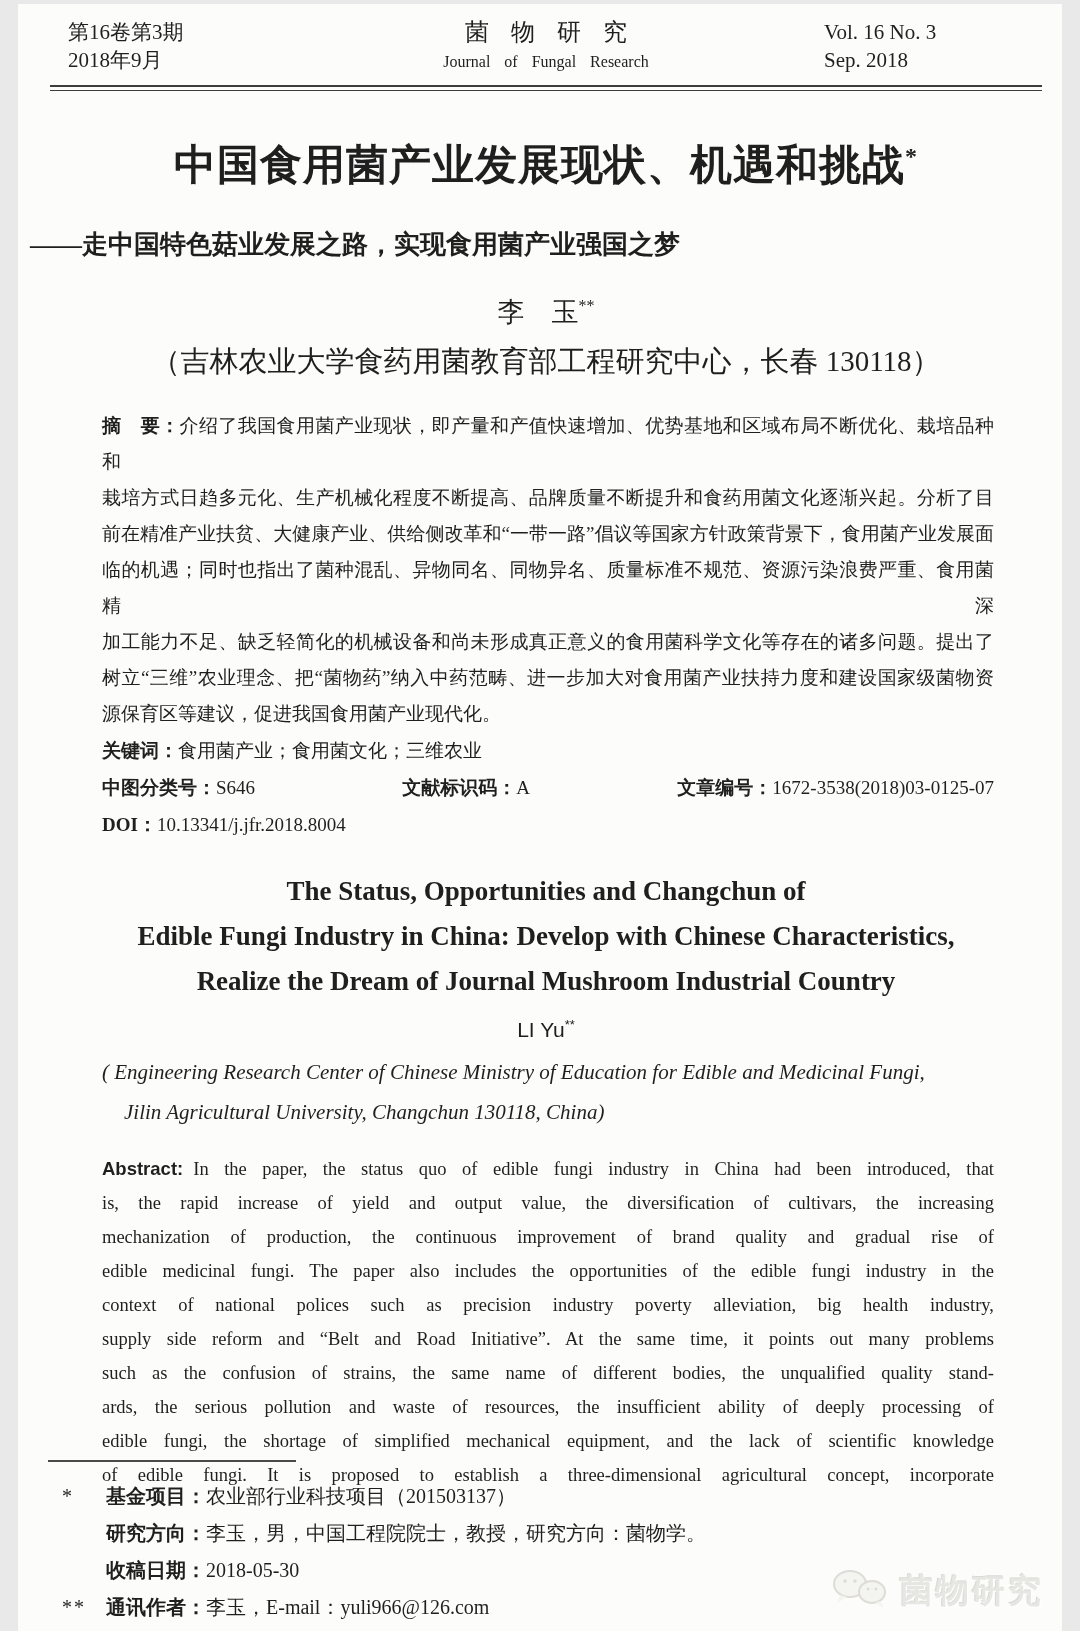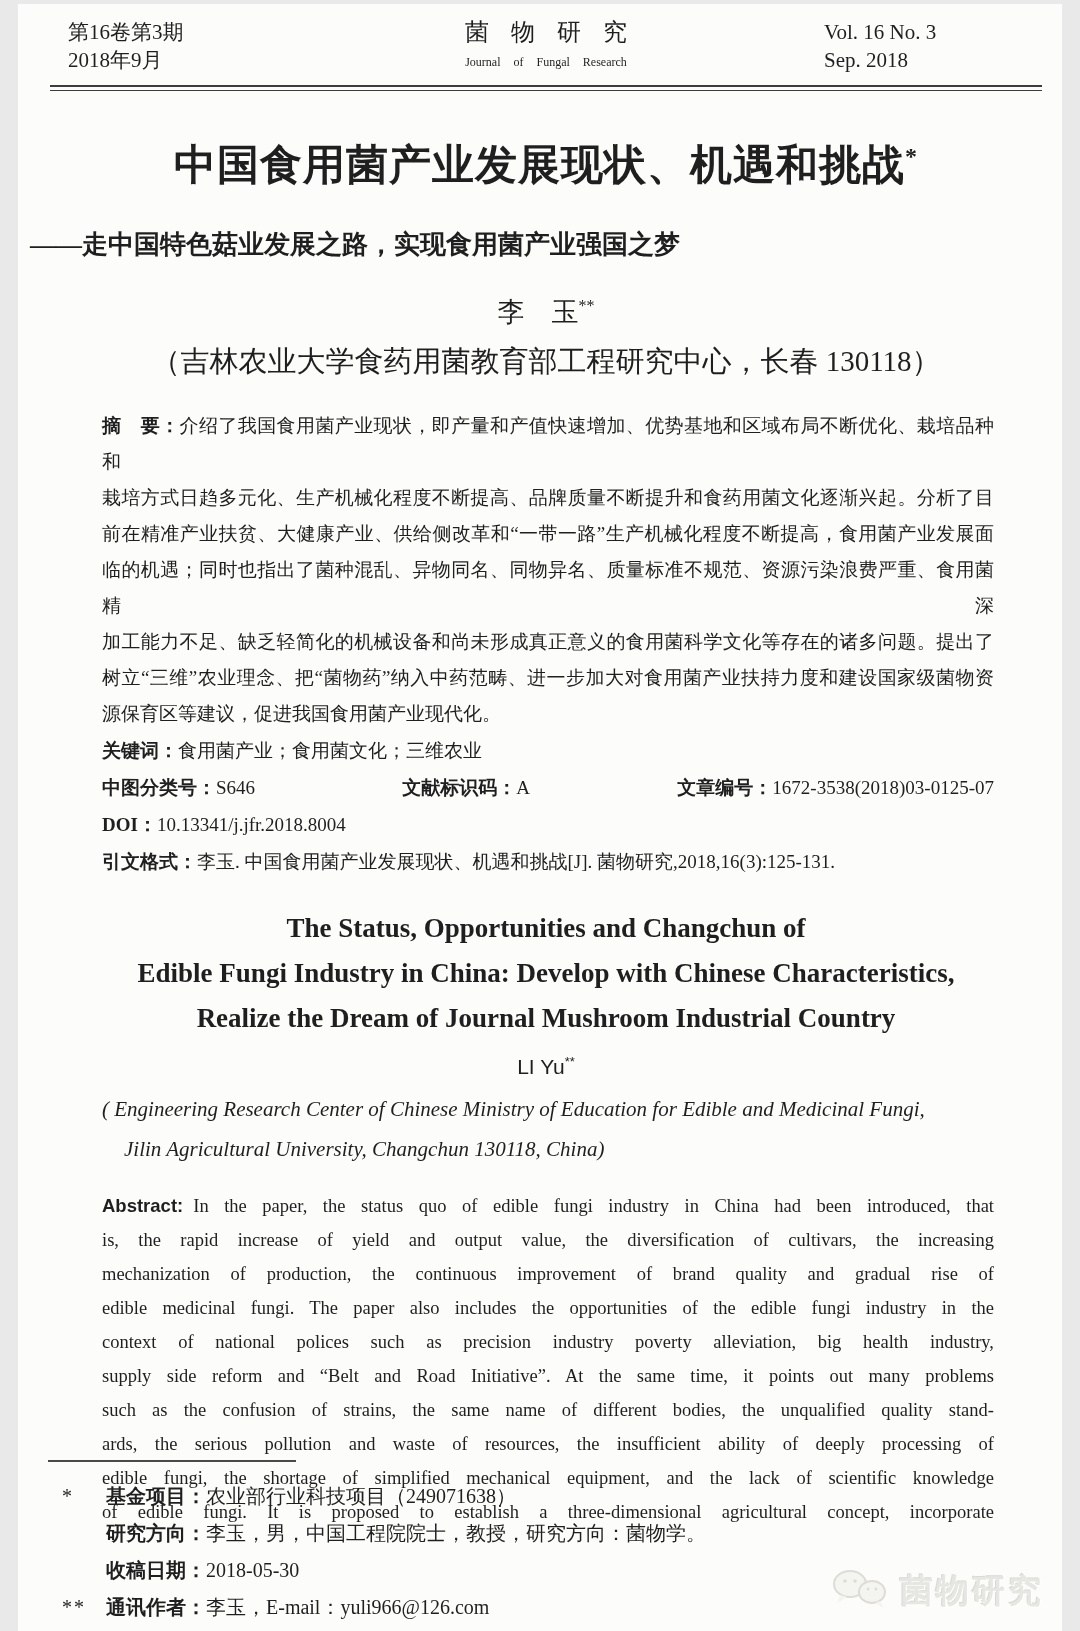--- a/index.html
+++ b/index.html
@@ -15,21 +15,21 @@
   }
   
   .jheader{
     display:flex;justify-content:space-between;align-items:flex-start;
     padding:14px 38px 0 38px;
     font-size:21px;line-height:28px;
   }
   .jheader .left{ text-align:left;min-width:200px;}
   .jheader .center{ text-align:center;flex:1;}
   .jheader .center .cn{ font-size:24px;letter-spacing:22px;padding-left:22px;}
-  .jheader .center .en{ font-size:12px;word-spacing:10px;margin-top:2px;}
+  .jheader .center .en{ font-size:16px;word-spacing:10px;margin-top:2px;}
   .jheader .right{ min-width:200px;}
   .header-rule{
     margin:9px 20px 0 20px;
     height:3px;
     border-top:2px solid #3d3d3d;
     border-bottom:1px solid #3d3d3d;
   }
   
   .cn-title{
     margin-top:46px;
@@ -156,37 +156,36 @@
 
   <div class="cn-subtitle">——走中国特色菇业发展之路，实现食用菌产业强国之梦</div>
 
   <div class="cn-author"><span>李　玉</span><sup>**</sup></div>
 
   <div class="cn-affiliation">（吉林农业大学食药用菌教育部工程研究中心，长春 130118）</div>
 
   <div class="meta">
     <div class="cn-line"><span class="blabel">摘　要：</span><span>介绍了我国食用菌产业现状，即产量和产值快速增加、优势基地和区域布局不断优化、栽培品种和</span></div>
     <div class="cn-line">栽培方式日趋多元化、生产机械化程度不断提高、品牌质量不断提升和食药用菌文化逐渐兴起。分析了目</div>
-    <div class="cn-line">前在精准产业扶贫、大健康产业、供给侧改革和“一带一路”生产机械化程度不断提高，食用菌产业发展面</div>
+    <div class="cn-line">前在精准产业扶贫、大健康产业、供给侧改革和“一带一路”倡议等国家方针政策背景下，食用菌产业发展面</div>
     <div class="cn-line">临的机遇；同时也指出了菌种混乱、异物同名、同物异名、质量标准不规范、资源污染浪费严重、食用菌精深</div>
     <div class="cn-line">加工能力不足、缺乏轻简化的机械设备和尚未形成真正意义的食用菌科学文化等存在的诸多问题。提出了</div>
     <div class="cn-line">树立“三维”农业理念、把“菌物药”纳入中药范畴、进一步加大对食用菌产业扶持力度和建设国家级菌物资</div>
     <div class="cn-line last">源保育区等建议，促进我国食用菌产业现代化。</div>
 
     <div class="meta-row"><span class="blabel">关键词：</span><span>食用菌产业；食用菌文化；三维农业</span></div>
 
     <div class="class-row">
       <span><span class="blabel">中图分类号：</span><span>S646</span></span>
       <span><span class="blabel">文献标识码：</span><span>A</span></span>
       <span><span class="blabel">文章编号：</span><span>1672-3538(2018)03-0125-07</span></span>
     </div>
 
     <div class="meta-row"><span class="blabel">DOI：</span><span>10.13341/j.jfr.2018.8004</span></div>
 
-    <div class="meta-row"><span class="blabel">引文格式：</span><span>李玉. 中国食用菌产业发展现状、机遇和挑战[J]. 菌物研究,2018,16(3):125-131.</span></div>
   </div>
 
   <div class="en-title">
     <div>The Status, Opportunities and Changchun of</div>
     <div>Edible Fungi Industry in China: Develop with Chinese Characteristics,</div>
     <div>Realize the Dream of Journal Mushroom Industrial Country</div>
   </div>
 
   <div class="en-author"><span>LI Yu</span><sup>**</sup></div>
 
@@ -205,21 +204,21 @@
     <div class="en-line">such as the confusion of strains, the same name of different bodies, the unqualified quality stand-</div>
     <div class="en-line">ards, the serious pollution and waste of resources, the insufficient ability of deeply processing of</div>
     <div class="en-line">edible fungi, the shortage of simplified mechanical equipment, and the lack of scientific knowledge</div>
     <div class="en-line">of edible fungi. It is proposed to establish a three-dimensional agricultural concept, incorporate</div>
   </div>
 
   <div class="footnotes">
     <div class="fn-divider"></div>
     <div class="fn-row">
       <span class="fn-marker">*</span>
-      <span><span class="blabel">基金项目：</span><span>农业部行业科技项目（249071638）</span></span>
+      <span><span class="blabel">基金项目：</span><span>农业部行业科技项目（201503137）</span></span>
     </div>
     <div class="fn-row">
       <span class="fn-marker"></span>
       <span><span class="blabel">研究方向：</span><span>李玉，男，中国工程院院士，教授，研究方向：菌物学。</span></span>
     </div>
     <div class="fn-row">
       <span class="fn-marker"></span>
       <span><span class="blabel">收稿日期：</span><span>2018-05-30</span></span>
     </div>
     <div class="fn-row">

